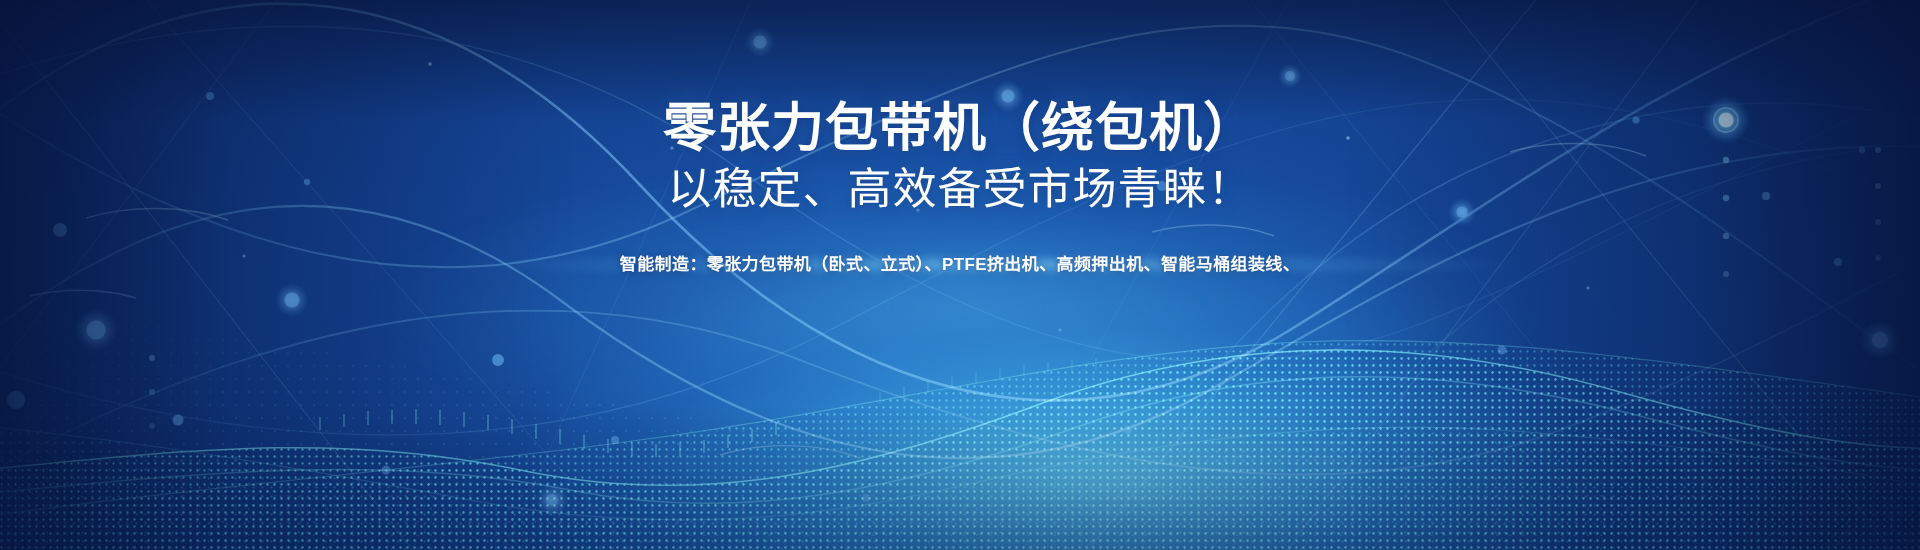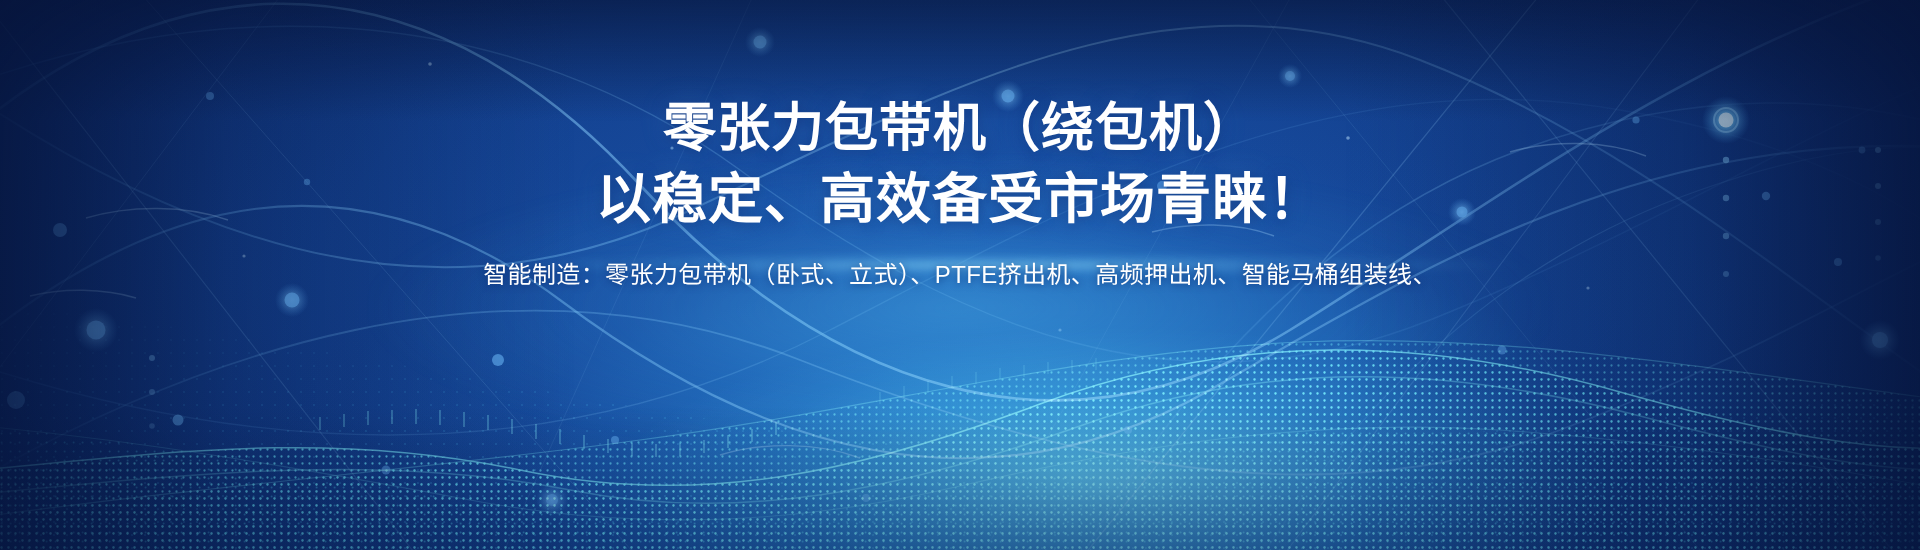--- a/index.html
+++ b/index.html
@@ -76,35 +76,35 @@
     margin-top:98px;
     font-size:53px;
     line-height:60px;
     font-weight:700;
     color:#ffffff;
     letter-spacing:1px;
     text-shadow:0 2px 14px rgba(8,40,110,0.58), 0 0 28px rgba(120,200,255,0.22);
     white-space:nowrap;
   }
   .headline-line2 {
-    margin-top:10px;
-    font-size:55px;
+    margin-top:0;
+    font-size:44px;
     line-height:62px;
-    font-weight:700;
+    font-weight:400;
     color:#ffffff;
     letter-spacing:1px;
     text-shadow:0 2px 14px rgba(8,40,110,0.58), 0 0 28px rgba(120,200,255,0.22);
     white-space:nowrap;
   }
 
   .subtitle {
     margin-top:23px;
-    font-size:24px;
+    font-size:17px;
     line-height:44px;
-    font-weight:400;
+    font-weight:700;
     color:#ffffff;
     letter-spacing:0.4px;
     text-shadow:0 1px 7px rgba(8,36,100,0.62);
     white-space:nowrap;
   }
 </style>
 </head>
 <body>
 
 <div class="banner">

